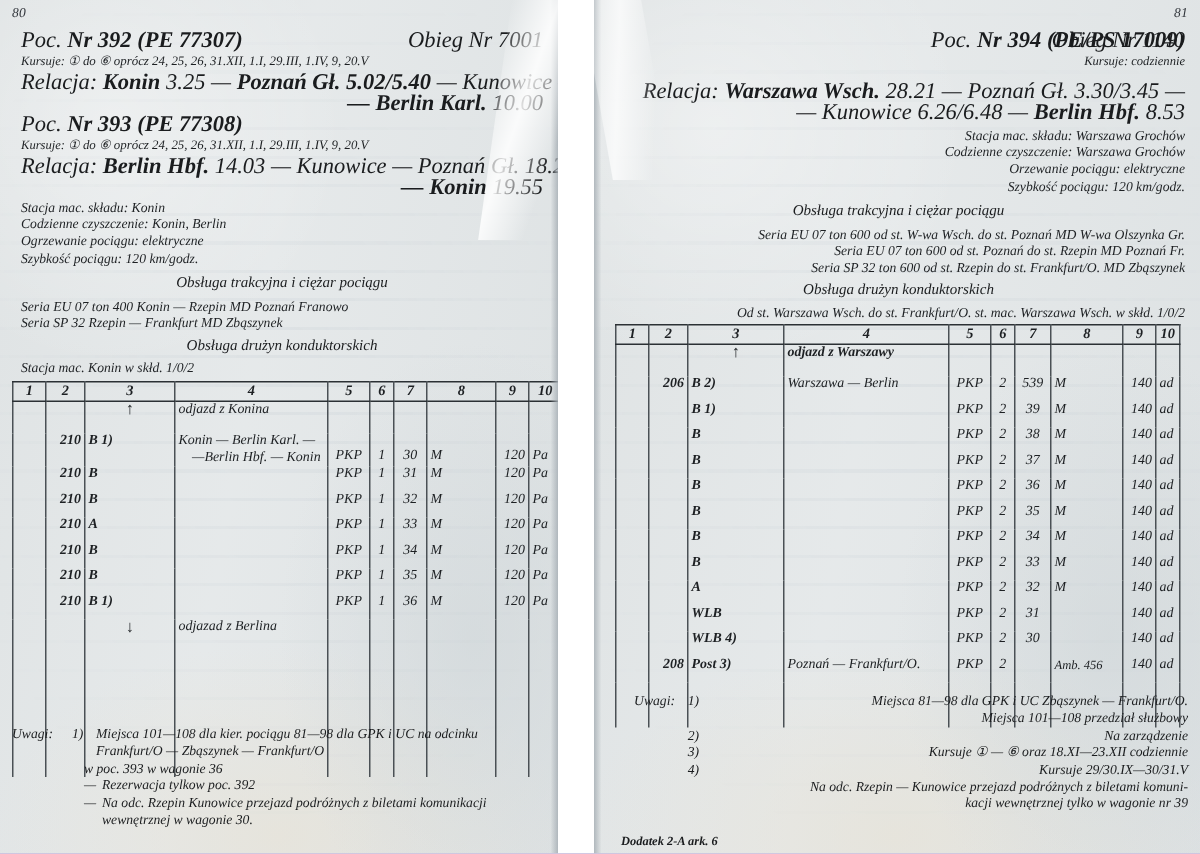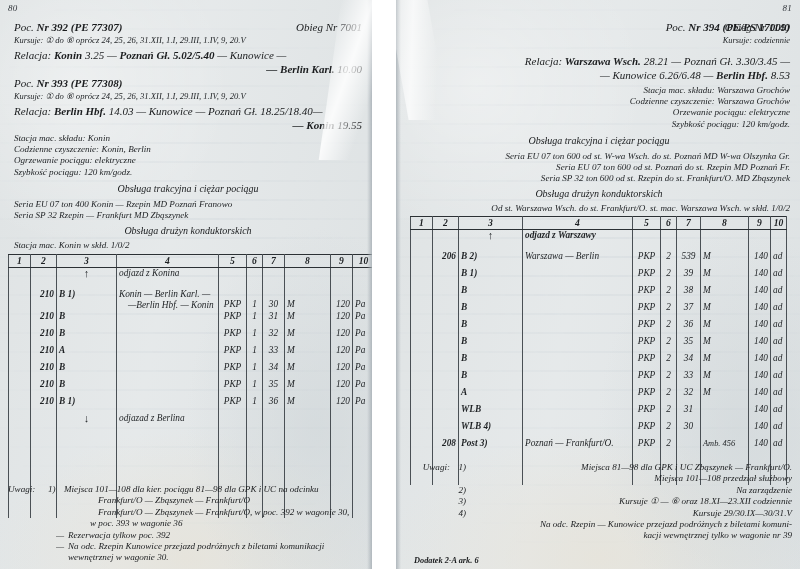--- a/index.html
+++ b/index.html
@@ -123,21 +123,21 @@
   .ln {
     white-space: nowrap;
     font-size: 10.2px;
     line-height: 12.4px;
     color: #1d2023;
   }
   .ln.sm  { font-size: 9.1px; line-height: 11.2px; }
   .ln.xs  { font-size: 8.4px; line-height: 10.4px; }
   .b  { font-weight: bold; }
   .hdr {
-    font-size: 11px;
+    font-size: 15px;
     line-height: 14px;
     white-space: nowrap;
   }
   .hdr .b { font-weight: bold; }
   .ctrline {
     font-size: 10px;
     line-height: 13px;
     text-align: center;
     white-space: nowrap;
   }
@@ -184,21 +184,21 @@
   .uwagi {
     position: absolute;
     font-size: 9.1px;
     line-height: 11.4px;
     white-space: nowrap;
   }
   .uw-row { display: flex; }
   .uw-lab { width: 40px; flex: none; }
   .uw-num { width: 16px; flex: none; }
   .uw-txt { flex: 1; }
-  .uw-pad { padding-left: 56px; margin-left: 34px; }
+  .uw-pad { padding-left: 56px; }
 
   .colophon {
     position: absolute;
     left: 18px;
     bottom: 4px;
     font-size: 8.3px;
     font-weight: bold;
     white-space: nowrap;
   }
 
@@ -451,21 +451,20 @@
         </table>
       </div>
 
       <div class="uwagi" style="left:8px; top:484px; width:360px;">
         <div class="uw-row">
           <div class="uw-lab">Uwagi:</div>
           <div class="uw-num">1)</div>
           <div class="uw-txt">Miejsca 101—108 dla kier. pociągu 81—98 dla GPK i UC na odcinku</div>
         </div>
         <div class="uw-pad">Frankfurt/O — Zbąszynek — Frankfurt/O</div>
-        <div class="uw-pad">Frankfurt/O — Zbąszynek — Frankfurt/O, w poc. 392 w wagonie 30,</div>
         <div class="uw-pad" style="padding-left:48px;">w poc. 393 w wagonie 36</div>
 
         <div class="uw-row" style="padding-left:48px;">
           <div style="width:12px; flex:none;">—</div>
           <div>Rezerwacja tylkow poc. 392</div>
         </div>
         <div class="uw-row" style="padding-left:48px;">
           <div style="width:12px; flex:none;">—</div>
           <div>Na odc. Rzepin Kunowice przejazd podróżnych z biletami komunikacji</div>
         </div>

